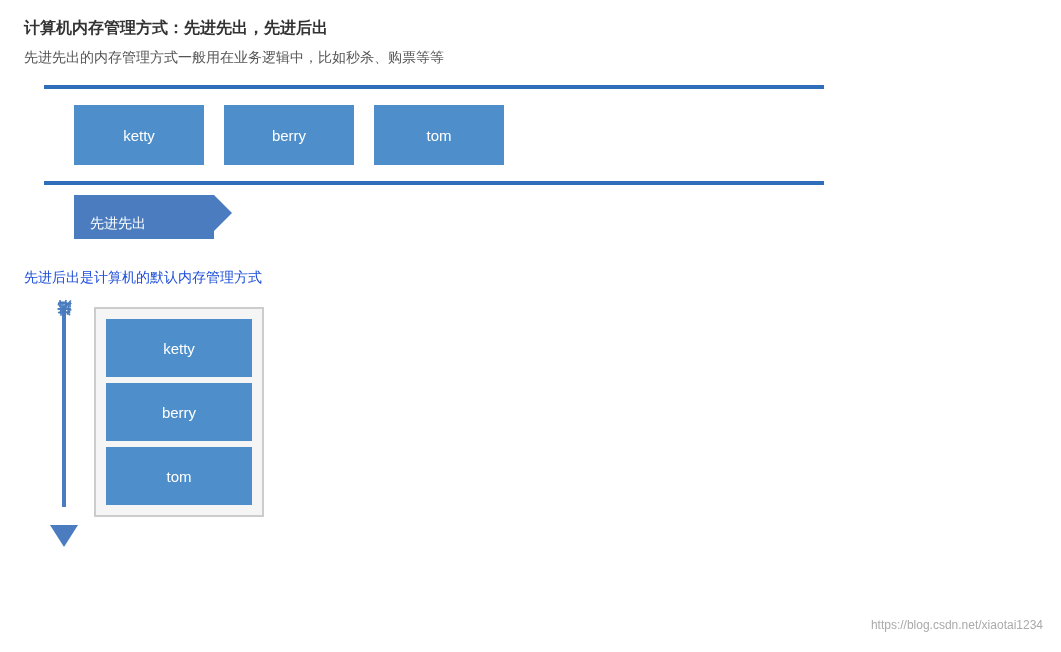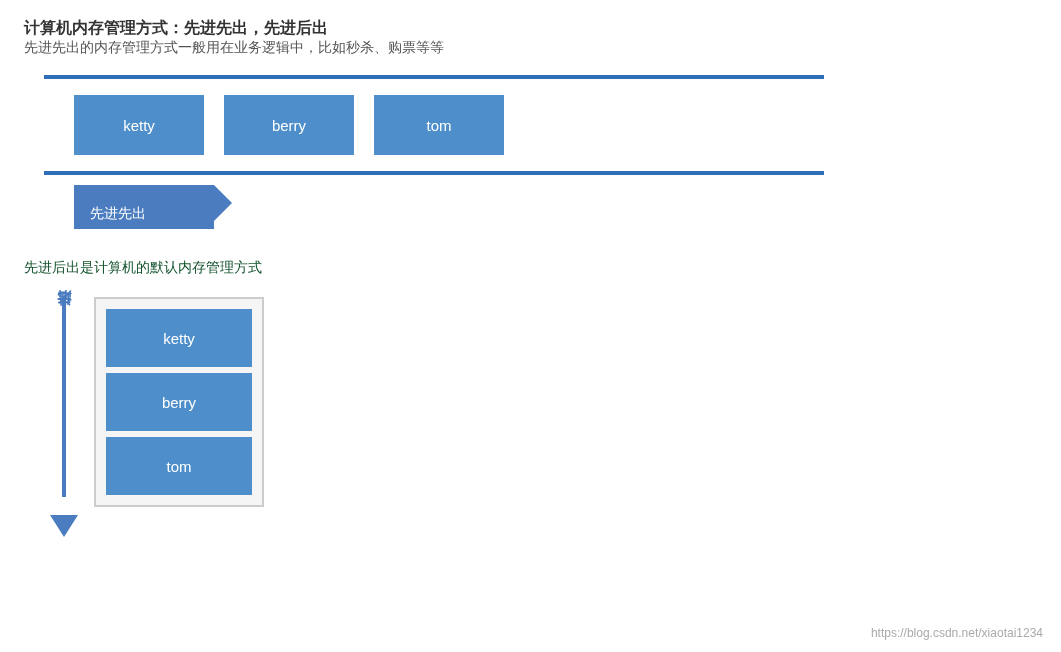--- a/index.html
+++ b/index.html
@@ -11,20 +11,21 @@
       padding: 18px 24px;
       width: 1061px;
       min-height: 652px;
       position: relative;
     }
 
     .page-title {
       font-size: 16px;
       font-weight: bold;
       color: #333;
+      margin-bottom: 10px;
     }
 
     .subtitle {
       font-size: 14px;
       color: #555;
       margin-bottom: 18px;
     }
 
     
     .fifo-section {
@@ -104,21 +105,21 @@
       margin-right: 20px;
     }
 
     
     .lifo-section {
       margin-top: 10px;
     }
 
     .lifo-desc {
       font-size: 14px;
-      color: #14532d;
+      color: #1d4ed8;
       margin-bottom: 20px;
     }
 
     .lifo-diagram {
       display: flex;
       align-items: flex-start;
       margin-left: 20px;
     }
 
     .lifo-arrow-vertical {
@@ -179,21 +180,21 @@
       color: #fff;
       font-size: 15px;
       height: 58px;
       display: flex;
       align-items: center;
       justify-content: center;
     }
 
     .watermark {
       position: absolute;
-      bottom: 12px;
+      bottom: 20px;
       right: 18px;
       font-size: 12px;
       color: #aaa;
     }
   </style>
 </head>
 <body>
 
 <div class="page-title">计算机内存管理方式：先进先出，先进后出</div>
 

